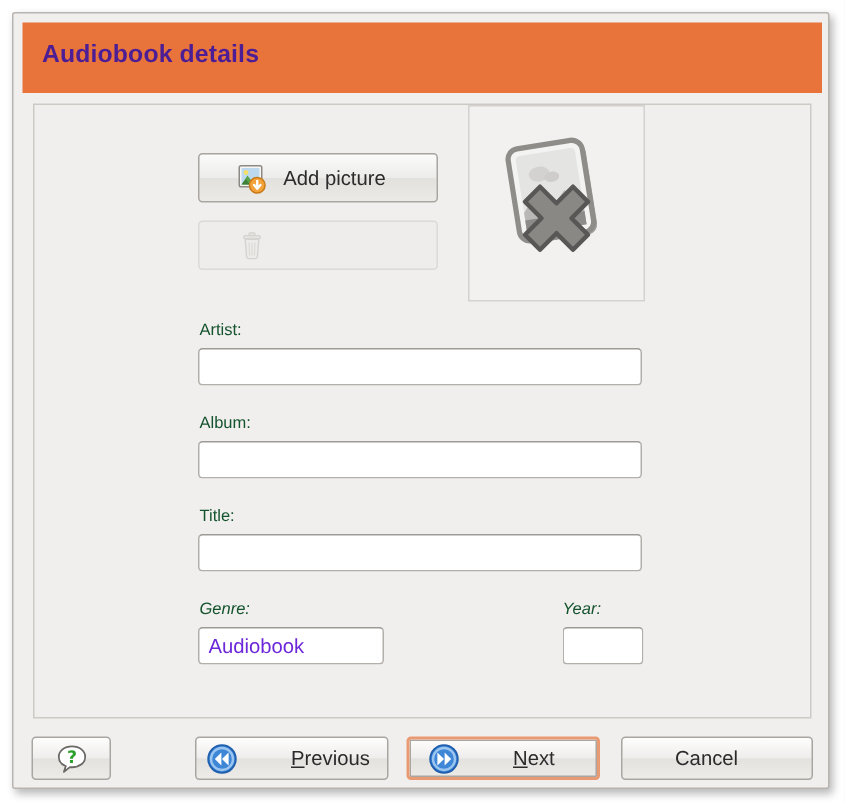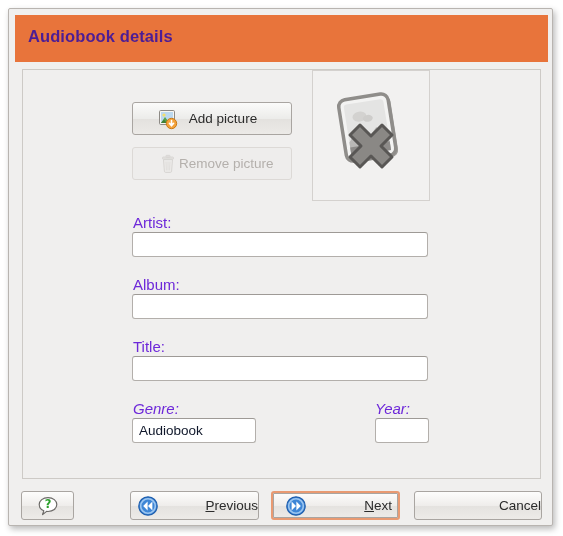--- a/index.html
+++ b/index.html
@@ -118,35 +118,35 @@
     position: absolute;
     left: 50%;
     top: 50%;
     transform: translate(-50%, -50%);
     display: block;
   }
 
   
   .field-label {
     position: absolute;
-    font-size: 15px;
-    color: #6d28d9;
+    font-size: 11px;
+    color: #14532d;
     white-space: nowrap;
   }
   .text-input {
     position: absolute;
     box-sizing: border-box;
     height: 25px;
     background: #ffffff;
     border: 1px solid #b3afab;
     border-top-color: #9e9a96;
     border-radius: 3px;
     font-family: "Liberation Sans", sans-serif;
     font-size: 13.5px;
-    color: #0f172a;
+    color: #6d28d9;
     padding: 0 6px;
     outline: none;
   }
 
   #artist-label { left: 124px; top: 205px; }
   #artist-input { left: 123px; top: 223px; width: 296px; }
   #album-label  { left: 124px; top: 267px; }
   #album-input  { left: 123px; top: 285px; width: 296px; }
   #title-label  { left: 124px; top: 329px; }
   #title-input  { left: 123px; top: 347px; width: 296px; }
@@ -172,21 +172,21 @@
     background: linear-gradient(to bottom, #fdfdfc 0%, #efedeb 50%, #e4e2df 51%, #edebe8 100%);
     border: 1px solid #a9a5a1;
     color: #2b2b2b;
     font-size: 13.5px;
     cursor: pointer;
     display: flex;
     align-items: center;
   }
   .action-btn-label {
     flex: 1;
-    text-align: right;
+    text-align: left;
     white-space: nowrap;
     margin-left: 35px;
   }
   .action-btn-icon {
     width: 22px;
     height: 22px;
     flex: 0 0 22px;
     margin-left: 6px;
     display: block;
   }
@@ -237,21 +237,20 @@
 
   <div class="pic-btn" id="remove-picture-button">
     <span class="pic-btn-icon">
       <svg viewBox="0 0 22 22" width="22" height="22" opacity="0.45">
         <rect x="5.5" y="4" width="11" height="2.2" rx="0.8" fill="#d8d5d1" stroke="#b6b2ae" stroke-width="0.8"></rect>
         <rect x="9" y="2.3" width="4" height="1.8" rx="0.6" fill="#d8d5d1" stroke="#b6b2ae" stroke-width="0.8"></rect>
         <path d="M6.5 6.6 L7.4 18.2 Q7.5 19.4 8.7 19.4 L13.3 19.4 Q14.5 19.4 14.6 18.2 L15.5 6.6 Z" fill="#ebe9e6" stroke="#b6b2ae" stroke-width="0.9"></path>
         <path d="M9 8.6 L9.4 17.4 M11 8.6 L11 17.4 M13 8.6 L12.6 17.4" stroke="#c6c3bf" stroke-width="0.8" fill="none"></path>
       </svg>
     </span>
-    <span class="pic-btn-label">Remove picture</span>
   </div>
 
   <div id="album-art-frame">
     <span id="album-art-icon">
       <svg viewBox="0 0 86 92" width="86" height="92">
         <g transform="rotate(-9 43 44)">
           <rect x="17" y="10" width="50" height="62" rx="7" fill="#9e9c99"></rect>
           <rect x="15" y="8" width="50" height="62" rx="7" fill="#f3f3f2" stroke="#8f8d8a" stroke-width="3.5"></rect>
           <rect x="20" y="13" width="40" height="52" rx="3" fill="#e4e4e3"></rect>
           <path d="M20 51 L32 37 L41 48 L49 40 L60 55 L60 65 L20 65 Z" fill="#b9b8b6"></path>

